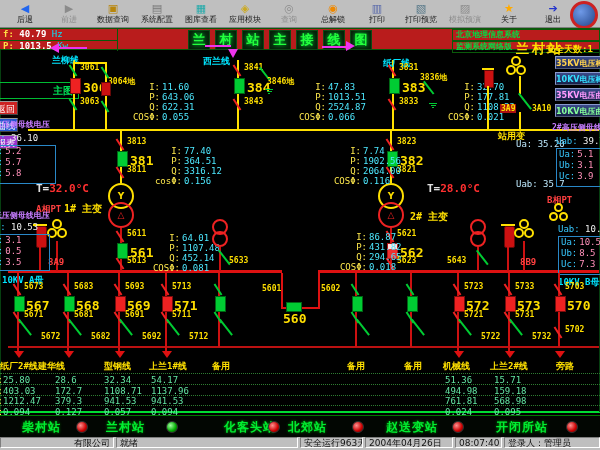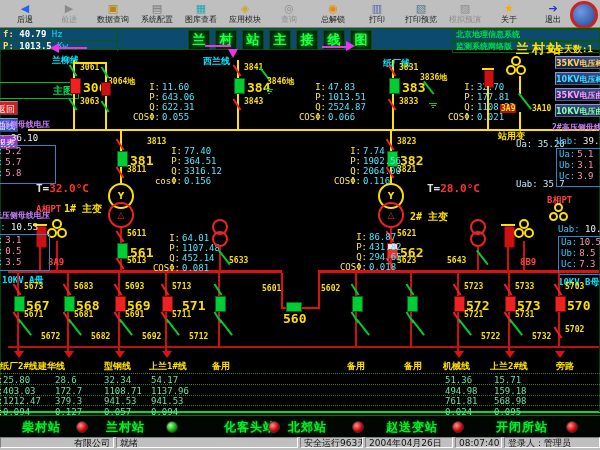--- a/index.html
+++ b/index.html
@@ -29,21 +29,21 @@
   .uab{font-size:9px;font-family:"DejaVu Sans Mono",monospace}
   .uab .ul{color:#37c8ff}.uab .uv{color:#f0f0f0}
   #toolbar{position:absolute;left:0;top:0;width:600px;height:28px;background:#bfbfbf;
            border-bottom:1px solid #7e7e7e;display:flex;align-items:center;padding-left:3px;box-sizing:border-box}
   .tbtn{width:42px;height:26px;display:flex;flex-direction:column;align-items:center;justify-content:center;
         font-size:8px;color:#1a1a1a;border:1px solid transparent}
   .tbtn .tic{font-size:11px;line-height:11px}
   .tbtn.dis{color:#8b8b8b}
   #globe{position:absolute;right:2px;top:1px;width:22px;height:22px;border-radius:50%;
          border:3px solid #cc2222;background:radial-gradient(circle at 35% 35%,#6f9ae8,#224488)}
-  .hdr{position:absolute;left:0;top:28px;width:600px;height:22px;background:#0c4a6e;border-top:1px solid #0a5a0a;border-bottom:1px solid #0a5a0a;box-sizing:border-box}
+  .hdr{position:absolute;left:0;top:28px;width:600px;height:22px;background:#b91c1c;border-top:1px solid #0a5a0a;border-bottom:1px solid #0a5a0a;box-sizing:border-box}
   .hdr-left{position:absolute;left:0;top:0;width:118px;height:22px;border-right:1px solid #0a5a0a;box-sizing:border-box}
   .hrow{height:11px;line-height:11px;font-size:9px;font-family:"DejaVu Sans Mono",monospace;padding-left:3px}
   .hrow+.hrow{border-top:1px solid #0a5a0a}
   .hl{color:#ffdd44;font-weight:bold}.hv{color:#fff;font-weight:bold}.hu{color:#00e5ff}
   #title{position:absolute;left:188px;top:1px;display:flex;gap:5px}
   #title .tile{width:20px;height:18px;background:#06220a;border:1px solid #0e4a14;color:#23ff3d;
                font-size:13px;font-weight:bold;line-height:18px;text-align:center;text-shadow:0 0 4px #00ff40}
   .hdr-right{position:absolute;left:452px;top:0;width:148px;height:22px}
   .hrline{height:10px;line-height:10px;font-size:8px;font-weight:bold;color:#00dd44;
           border:1px solid #0a5a0a;padding-left:3px;overflow:hidden;white-space:nowrap}
@@ -290,21 +290,21 @@
         <span class="ml">Q:</span>
         <span class="mv">1108.33</span>
       </div>
       <div class="mrow">
         <span class="ml">COSΦ:</span>
         <span class="mv">0.021</span>
       </div>
     </div>
     <div class="abs" style="left: 120px; top: 130px; width: 2px; height: 53px; background: rgb(255, 224, 0);"></div>
     <div class="abs" style="left: 119px; top: 138px; width: 2px; height: 13px; background: rgb(238, 34, 34); transform: rotate(-33deg);"></div>
-    <div class="t dl" style="left: 127px; top: 137px; margin-left: 20px;">3813</div>
+    <div class="t dl" style="left: 127px; top: 137px;">3813</div>
     <div class="abs" style="left: 117px; top: 151px; width: 9px; height: 14px; border: 1px solid rgb(0, 102, 20); background: rgb(0, 204, 51);"></div>
     <div class="t bl" style="left: 130px; top: 153px;">381</div>
     <div class="abs" style="left: 119px; top: 166px; width: 2px; height: 13px; background: rgb(238, 34, 34); transform: rotate(-33deg);"></div>
     <div class="t dl" style="left: 127px; top: 165px;">3811</div>
     <div class="abs" style="left: 108px; top: 183px; width: 26px; height: 26px; border: 2px solid rgb(255, 224, 0); border-radius: 50%; display: flex; align-items: center; justify-content: center; font-size: 9px; font-weight: bold; color: rgb(255, 224, 0); box-sizing: border-box;">Y</div>
     <div class="abs" style="left: 108px; top: 202px; width: 26px; height: 26px; border: 2px solid rgb(238, 34, 34); border-radius: 50%; display: flex; align-items: center; justify-content: center; font-size: 9px; font-weight: bold; color: rgb(238, 34, 34); box-sizing: border-box;">△</div>
     <div class="abs" style="left: 120px; top: 228px; width: 2px; height: 43px; background: rgb(204, 17, 17);"></div>
     <div class="abs" style="left: 119px; top: 230px; width: 2px; height: 13px; background: rgb(238, 34, 34); transform: rotate(-33deg);"></div>
     <div class="t dl" style="left: 127px; top: 229px;">5611</div>
     <div class="abs" style="left: 117px; top: 243px; width: 9px; height: 14px; border: 1px solid rgb(0, 102, 20); background: rgb(0, 204, 51);"></div>
@@ -557,21 +557,21 @@
     <div class="abs" style="left: 115px; top: 351px; width: 0px; height: 0px; border-left: 5px solid transparent; border-right: 5px solid transparent; border-top: 7px solid rgb(221, 17, 17);"></div>
     <div class="t fn" style="left: 104px; top: 360px;">型钢线</div>
     <div class="t tv" style="left: 104px; top: 375px;">32.34</div>
     <div class="t tv" style="left: 104px; top: 385.5px;">1108.71</div>
     <div class="t tv" style="left: 104px; top: 396px;">941.53</div>
     <div class="t tv" style="left: 104px; top: 406.5px;">0.057</div>
     <div class="abs" style="left: 165px; top: 273px; width: 2px; height: 82px; background: rgb(204, 17, 17);"></div>
     <div class="abs" style="left: 164px; top: 283px; width: 2px; height: 13px; background: rgb(238, 34, 34); transform: rotate(-33deg);"></div>
     <div class="t dl" style="left: 172px; top: 282px;">5713</div>
     <div class="abs" style="left: 162px; top: 296px; width: 9px; height: 14px; border: 1px solid rgb(122, 12, 12); background: rgb(238, 34, 34);"></div>
-    <div class="t bl" style="left: 182px; top: 298px;">571</div>
+    <div class="t bl" style="left: 174px; top: 298px;">571</div>
     <div class="abs" style="left: 164px; top: 311px; width: 2px; height: 13px; background: rgb(238, 34, 34); transform: rotate(-33deg);"></div>
     <div class="t dl" style="left: 172px; top: 310px;">5711</div>
     <div class="abs" style="left: 166px; top: 320px; width: 2px; height: 20px; background: rgb(0, 204, 51); transform: rotate(-38deg); transform-origin: left top;"></div>
     <div class="t dl" style="left: 189px; top: 332px;">5712</div>
     <div class="abs" style="left: 162px; top: 351px; width: 0px; height: 0px; border-left: 5px solid transparent; border-right: 5px solid transparent; border-top: 7px solid rgb(221, 17, 17);"></div>
     <div class="t fn" style="left: 149px; top: 360px;">上兰1#线</div>
     <div class="t tv" style="left: 151px; top: 375px;">54.17</div>
     <div class="t tv" style="left: 151px; top: 385.5px;">1137.96</div>
     <div class="t tv" style="left: 151px; top: 396px;">941.53</div>
     <div class="t tv" style="left: 151px; top: 406.5px;">0.094</div>

